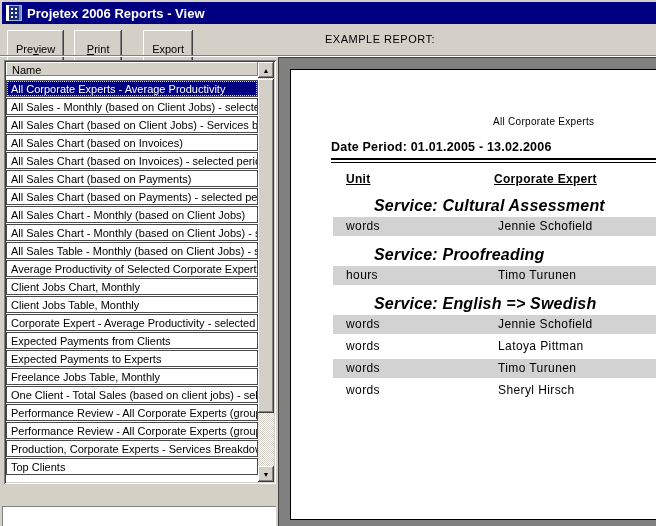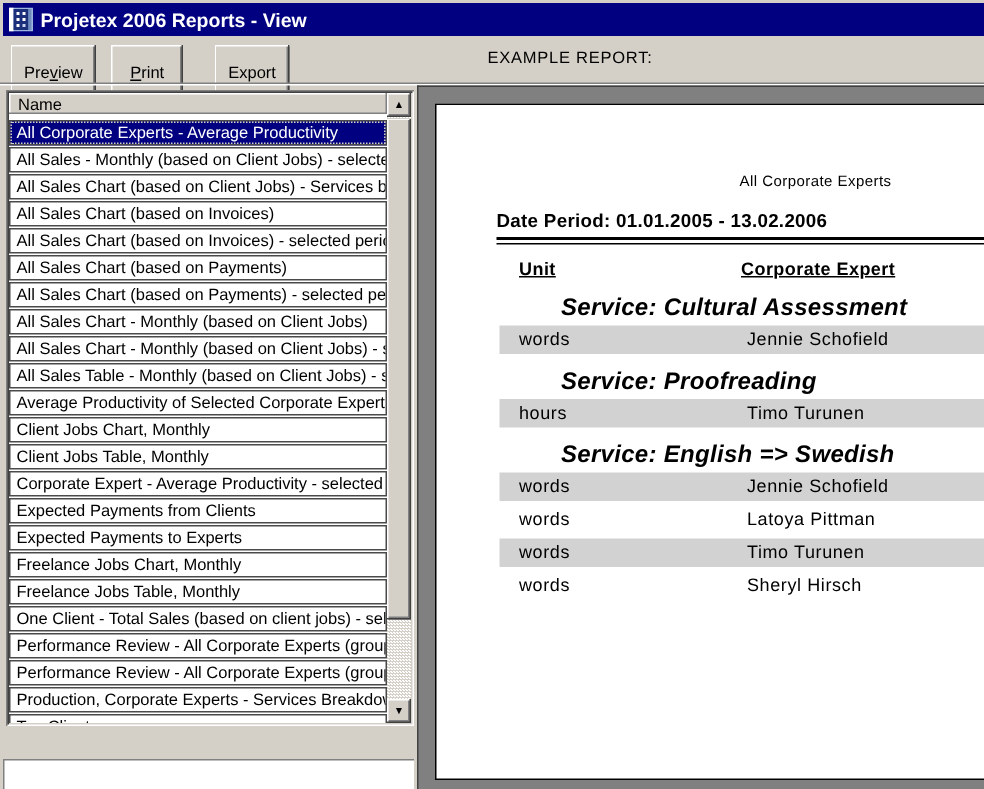--- a/index.html
+++ b/index.html
@@ -168,21 +168,20 @@
         <div class="lrow">All Sales Chart (based on Payments) - selected perio</div>
         <div class="lrow">All Sales Chart - Monthly (based on Client Jobs)</div>
         <div class="lrow">All Sales Chart - Monthly (based on Client Jobs) - sel</div>
         <div class="lrow">All Sales Table - Monthly (based on Client Jobs) - se</div>
         <div class="lrow">Average Productivity of Selected Corporate Expert (</div>
         <div class="lrow">Client Jobs Chart, Monthly</div>
         <div class="lrow">Client Jobs Table, Monthly</div>
         <div class="lrow">Corporate Expert - Average Productivity - selected p</div>
         <div class="lrow">Expected Payments from Clients</div>
         <div class="lrow">Expected Payments to Experts</div>
-        <div class="lrow">Freelance Jobs Chart, Monthly</div>
         <div class="lrow">Freelance Jobs Table, Monthly</div>
         <div class="lrow">One Client - Total Sales (based on client jobs) - sele</div>
         <div class="lrow">Performance Review - All Corporate Experts (groupe</div>
         <div class="lrow">Performance Review - All Corporate Experts (groupe</div>
         <div class="lrow">Production, Corporate Experts - Services Breakdow</div>
         <div class="lrow">Top Clients</div>
       </div>
     <div class="vscroll">
       <div class="sb-btn sb-up">
           <span>▲</span>

